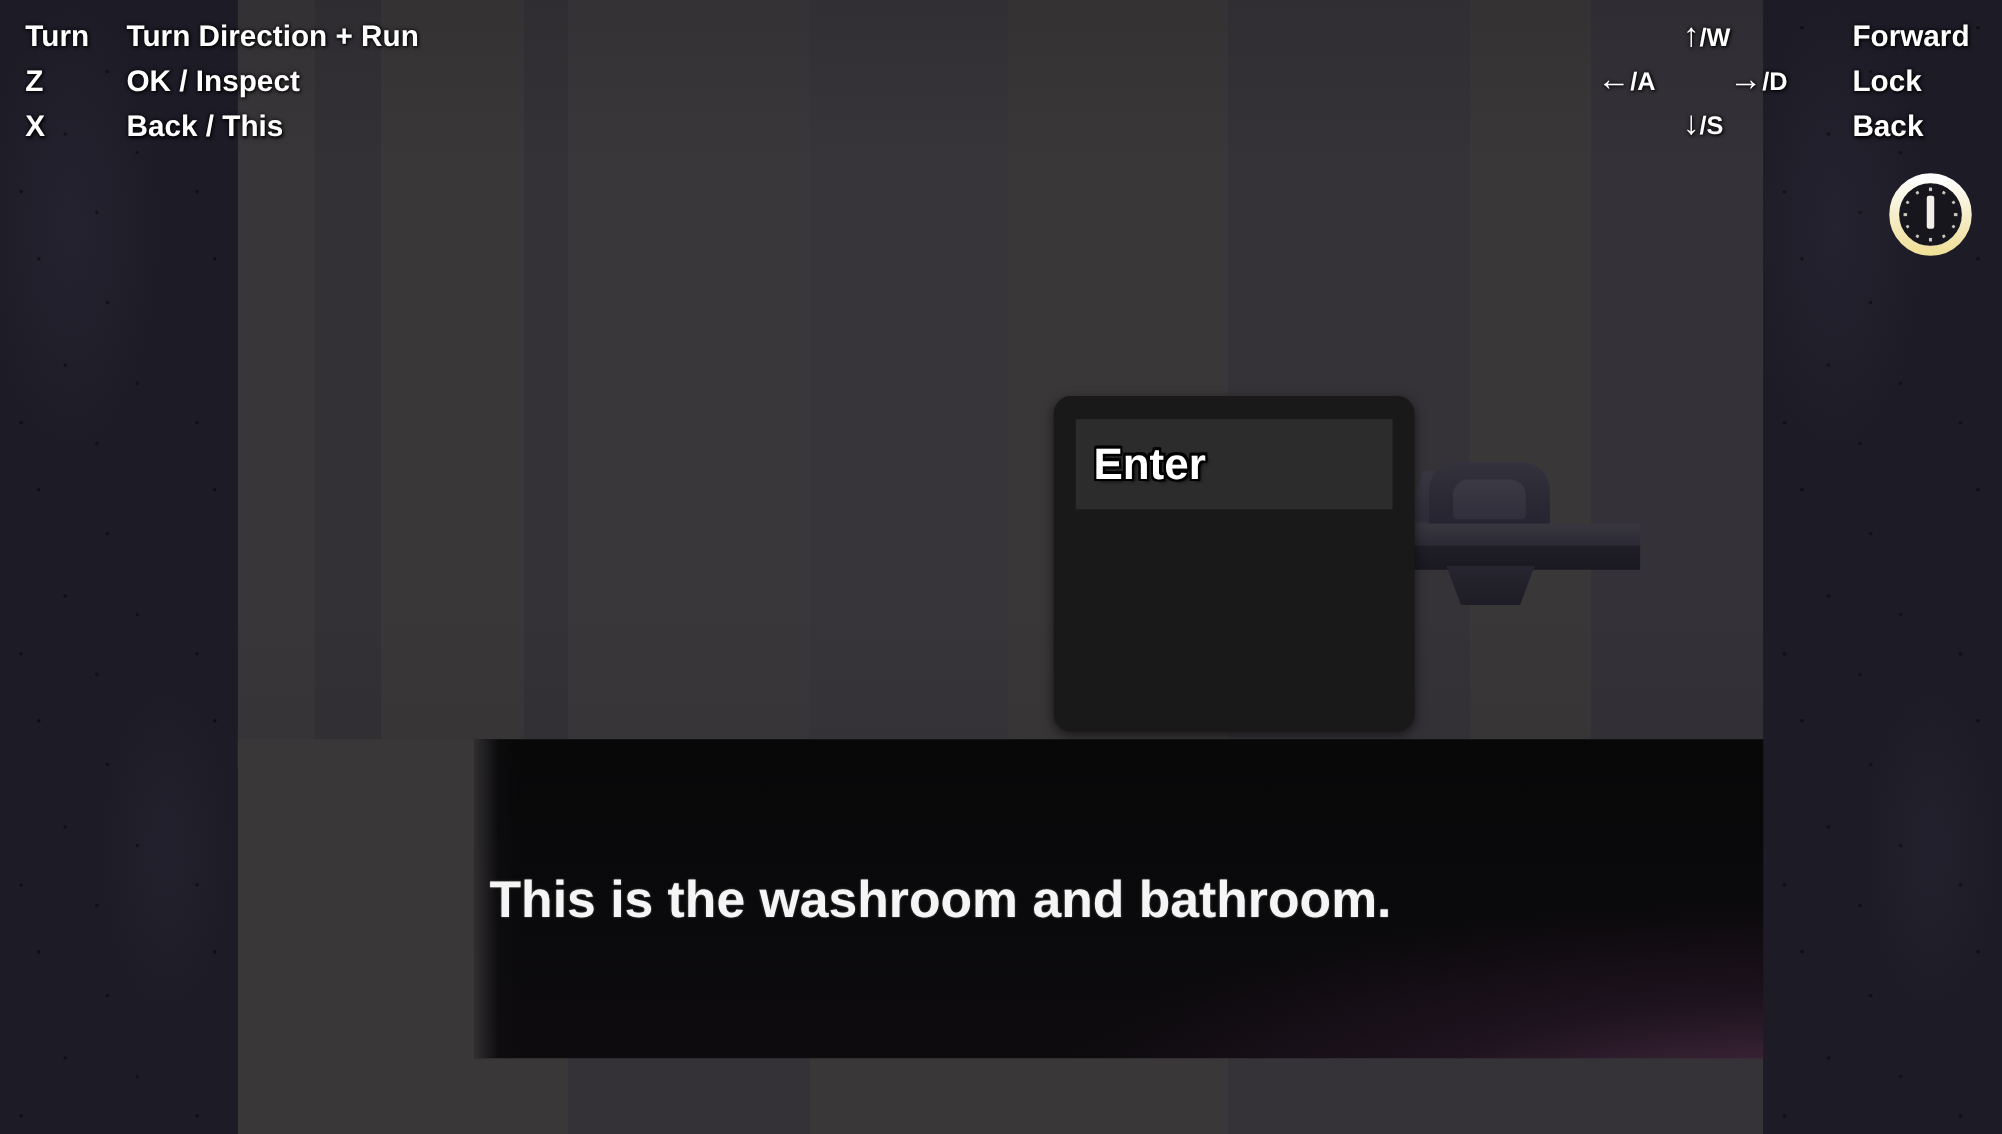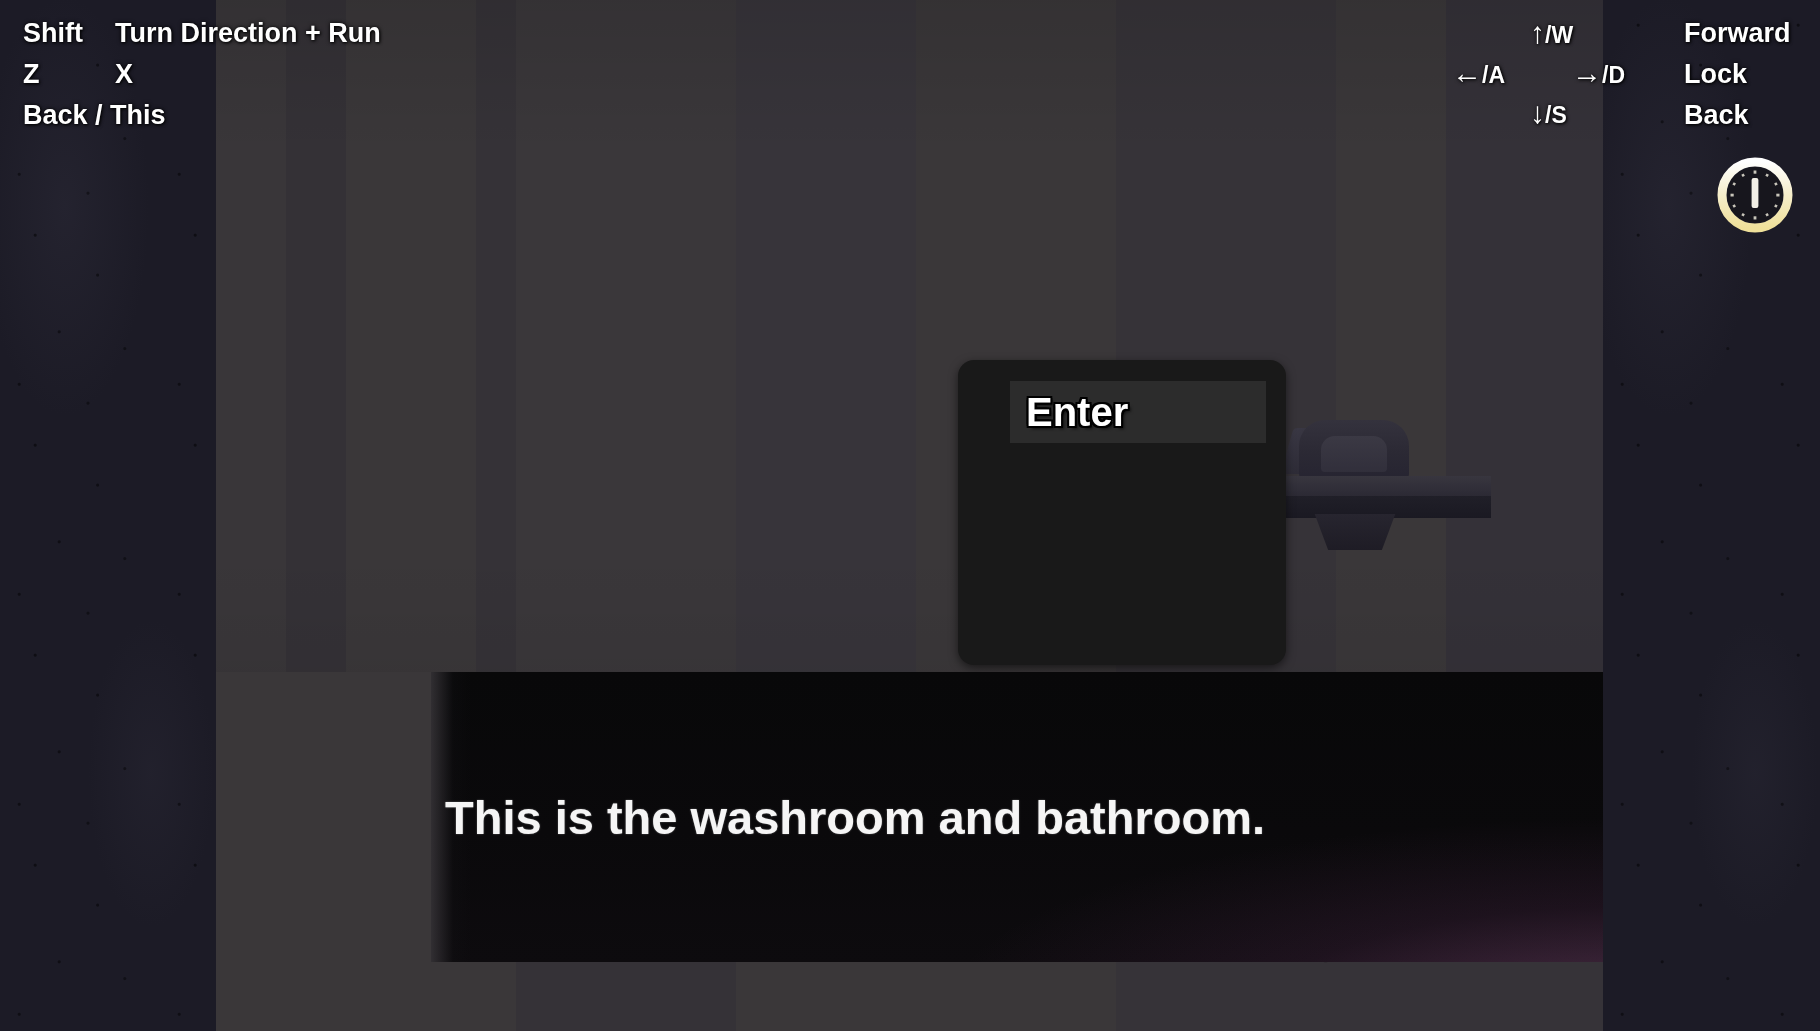--- a/index.html
+++ b/index.html
@@ -201,27 +201,26 @@
     border-radius: 16px;
     box-shadow: 0 3px 10px rgba(0,0,0,0.55);
     padding: 21px 20px;
     box-sizing: border-box;
     display: flex;
     flex-direction: column;
     justify-content: space-between;
   }
   .choice-item {
     position: relative;
-    height: 62px;
+    height: 82px;
     background: #2c2c2c;
     display: flex;
     align-items: center;
     padding-left: 16px;
     box-sizing: border-box;
-    margin-left: 32px;
   }
   .choice-item.selected {
     background:
       radial-gradient(ellipse 62% 120% at 50% 50%,
         #d8d8d8 0%,
         #b9b9b9 34%,
         #888888 60%,
         #4f4f4f 82%,
         #2b2b2b 100%);
   }
@@ -373,24 +372,25 @@
 
     <div id="dialogue-box">
       <div id="dialogue-text">This is the washroom and bathroom.</div>
     </div>
 
   </div>
 
   <div id="hud-top">
 
     <div id="key-hints">
-      <div class="hud-text key-cell">Shift</div>
+      <div class="hud-text key-cell">Turn</div>
       <div class="hud-text key-cell">Turn Direction + Run</div>
 
       <div class="hud-text key-cell">Z</div>
+      <div class="hud-text key-cell">OK / Inspect</div>
 
       <div class="hud-text key-cell">X</div>
       <div class="hud-text key-cell">Back / This</div>
     </div>
 
     <div id="move-hints">
       <div class="arrow-up">
         <span class="hud-text arrow-glyph">↑</span><span class="hud-text arrow-key">/W</span>
       </div>
       <div class="arrow-left">

